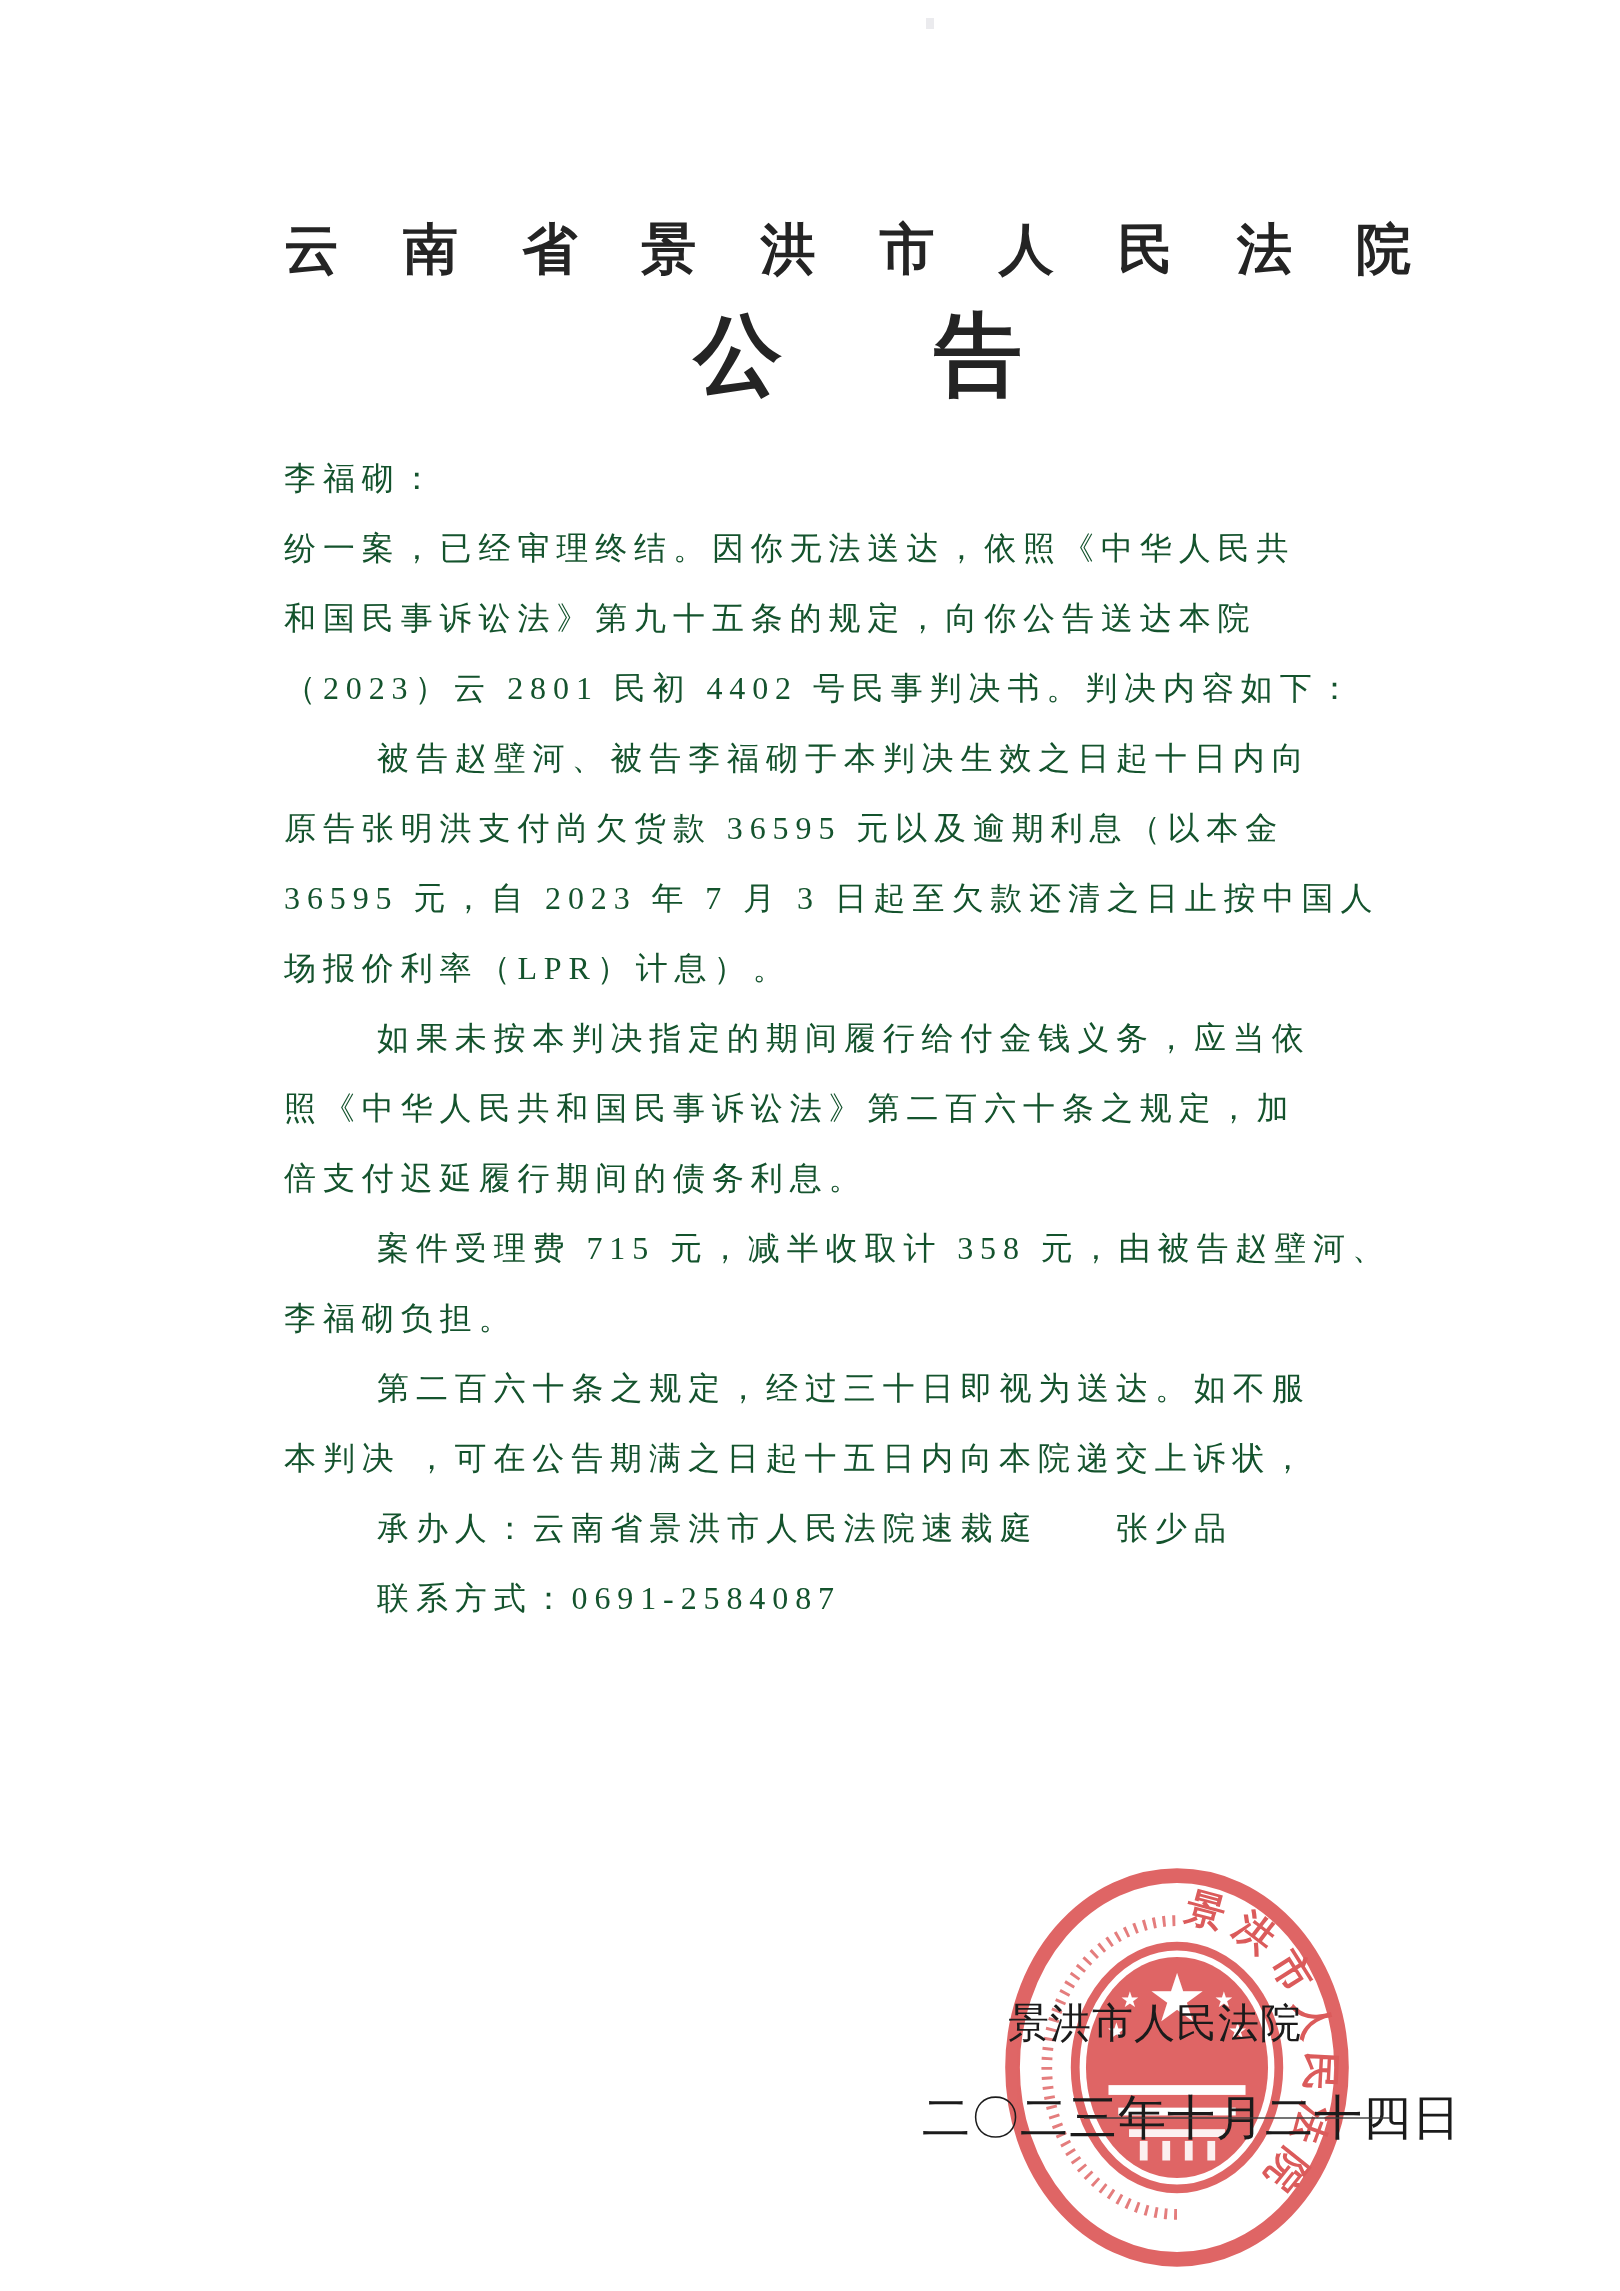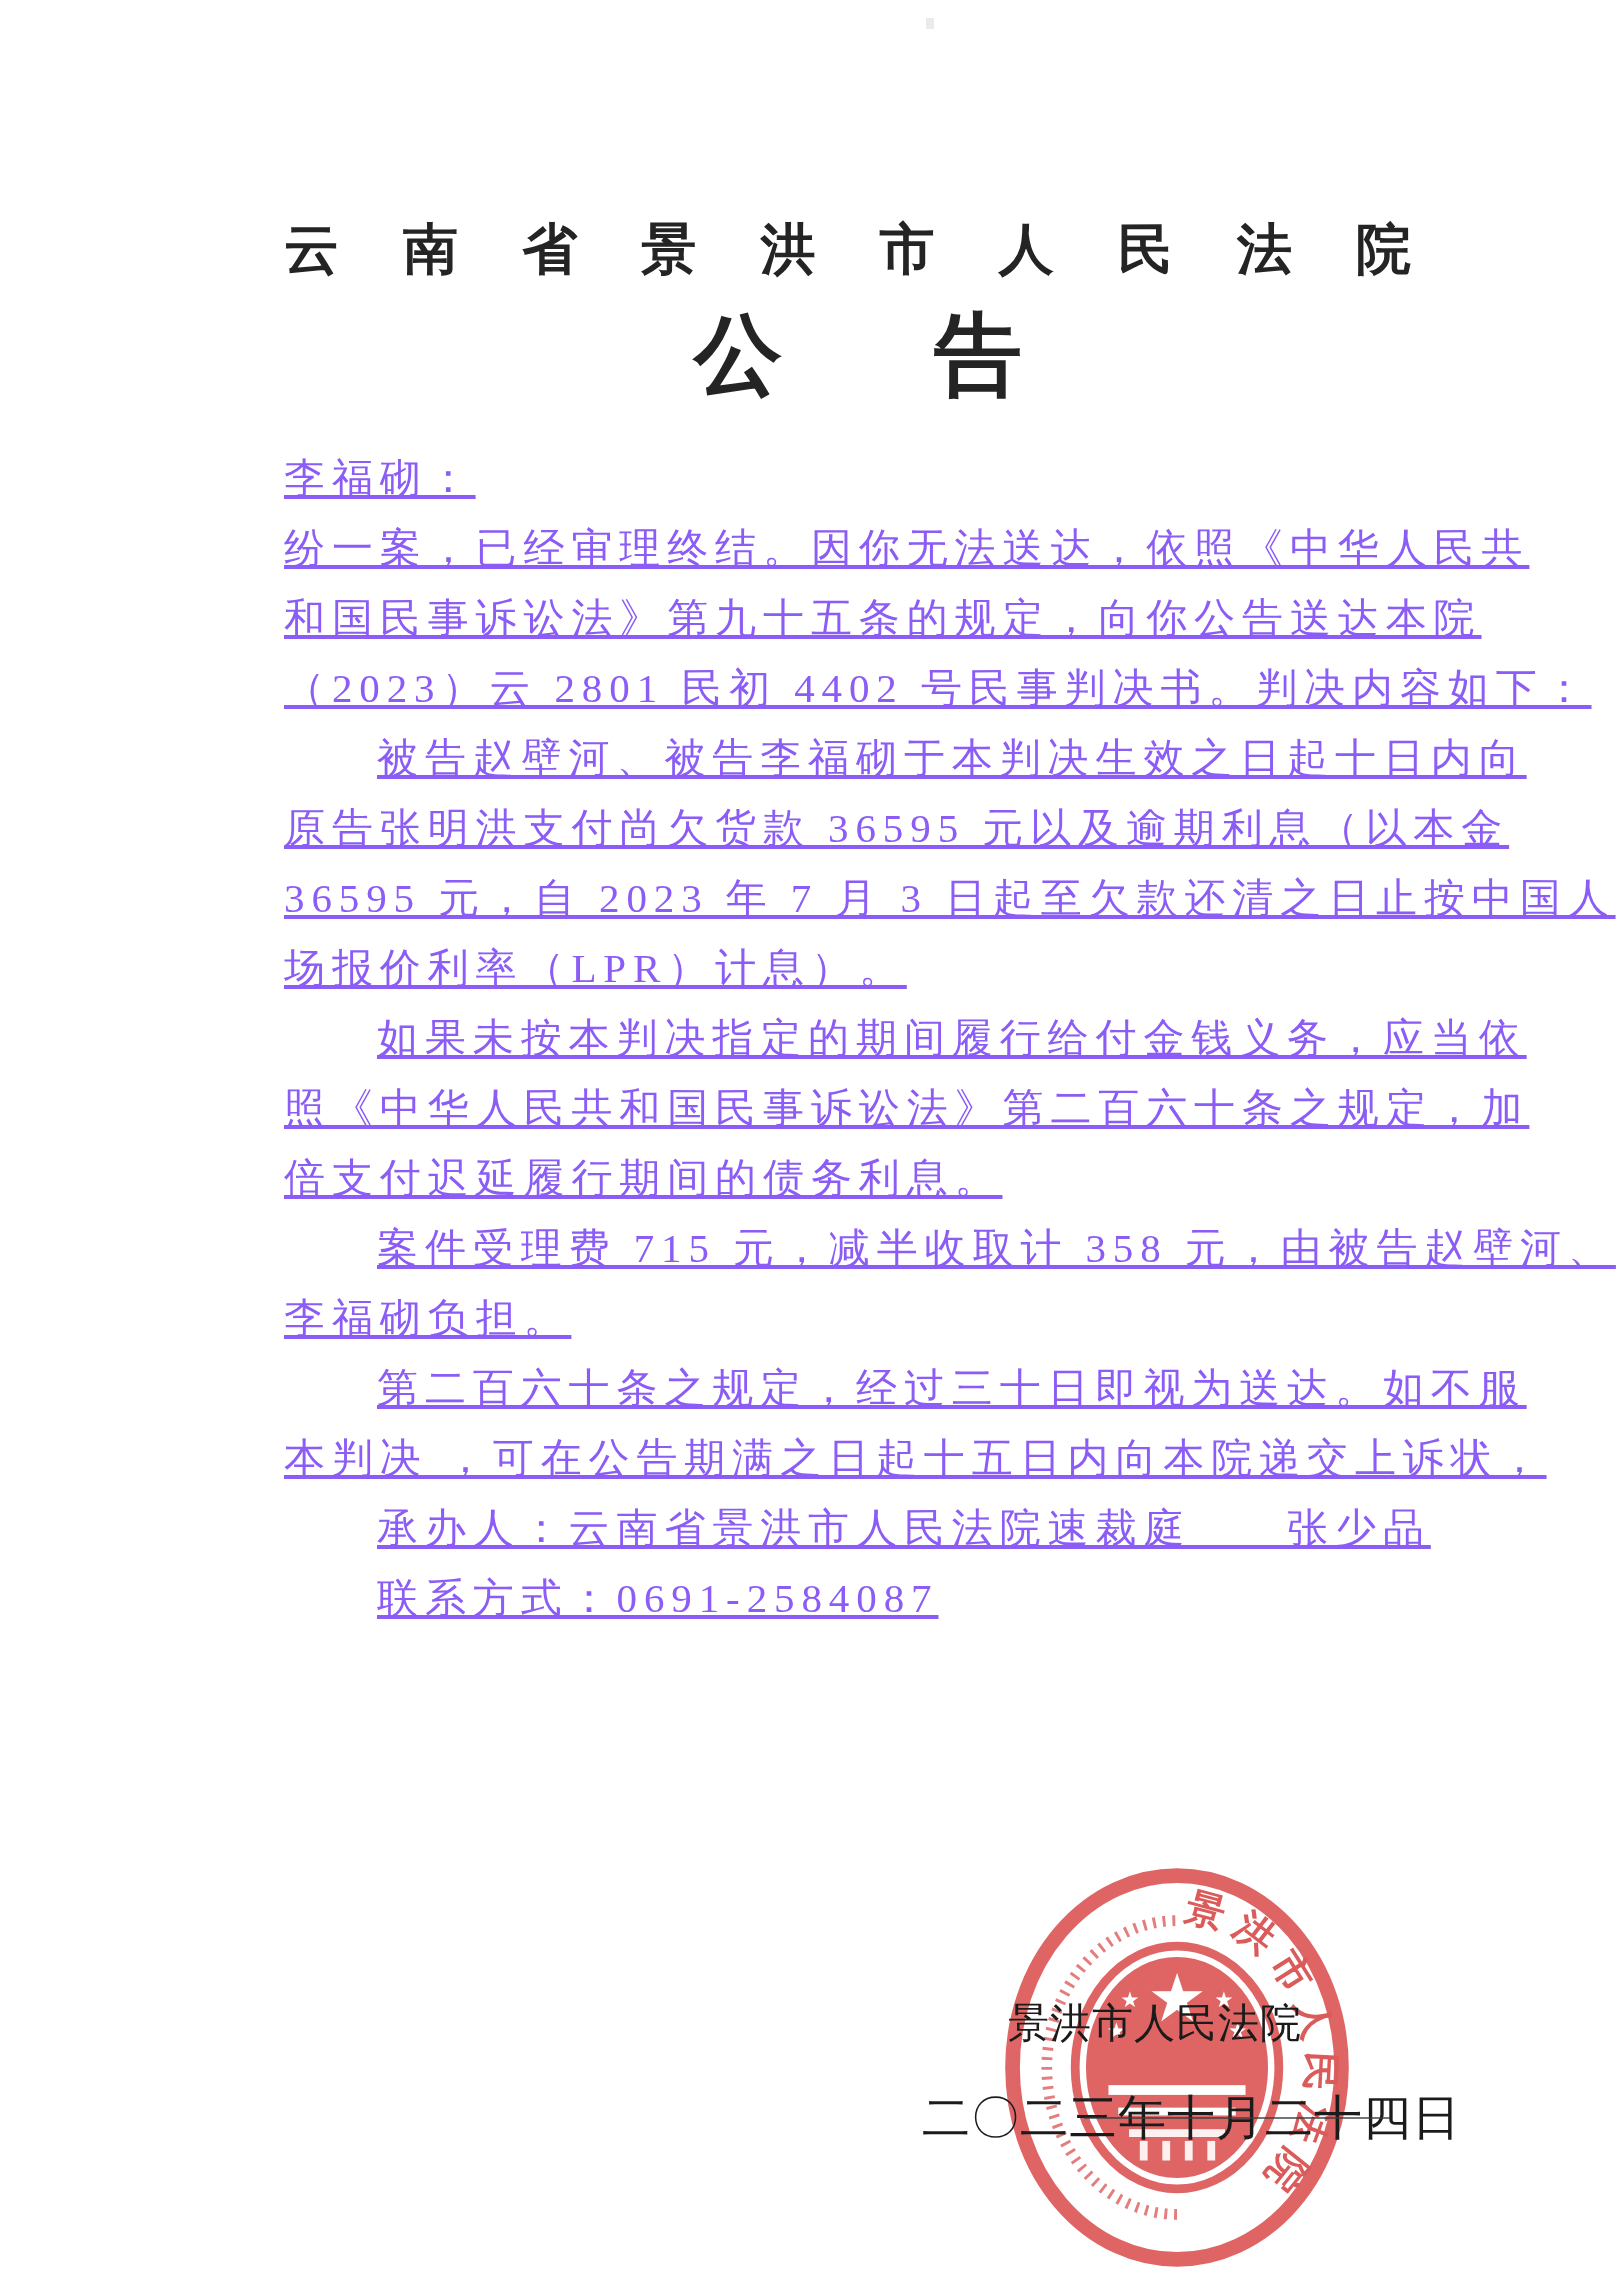--- a/index.html
+++ b/index.html
@@ -23,24 +23,23 @@
     position:absolute;left:694px;top:312px;width:328px;
     font-size:88px;font-weight:600;line-height:1;
     display:flex;justify-content:space-between;
     color:#242424;
   }
   .body-block{
     position:absolute;left:284px;top:443px;width:1137px;
   }
   .bline{
     height:70px;line-height:70px;
-    font-size:41px;letter-spacing:6.9px;
+    font-size:32px;letter-spacing:6.9px;
     white-space:nowrap;
-    color:#8b5cf6;
-    text-decoration:underline;
+    color:#14532d;
   }
   .indent{padding-left:93px;}
   
   .seal-svg{position:absolute;left:991px;top:1852px;width:372px;height:431px;}
   .seal-overlay-name{
     position:absolute;left:1008px;top:2003px;
     font-size:41px;letter-spacing:1px;line-height:41px;
     color:#1b1b1b;white-space:nowrap;
   }
   .seal-overlay-date{

